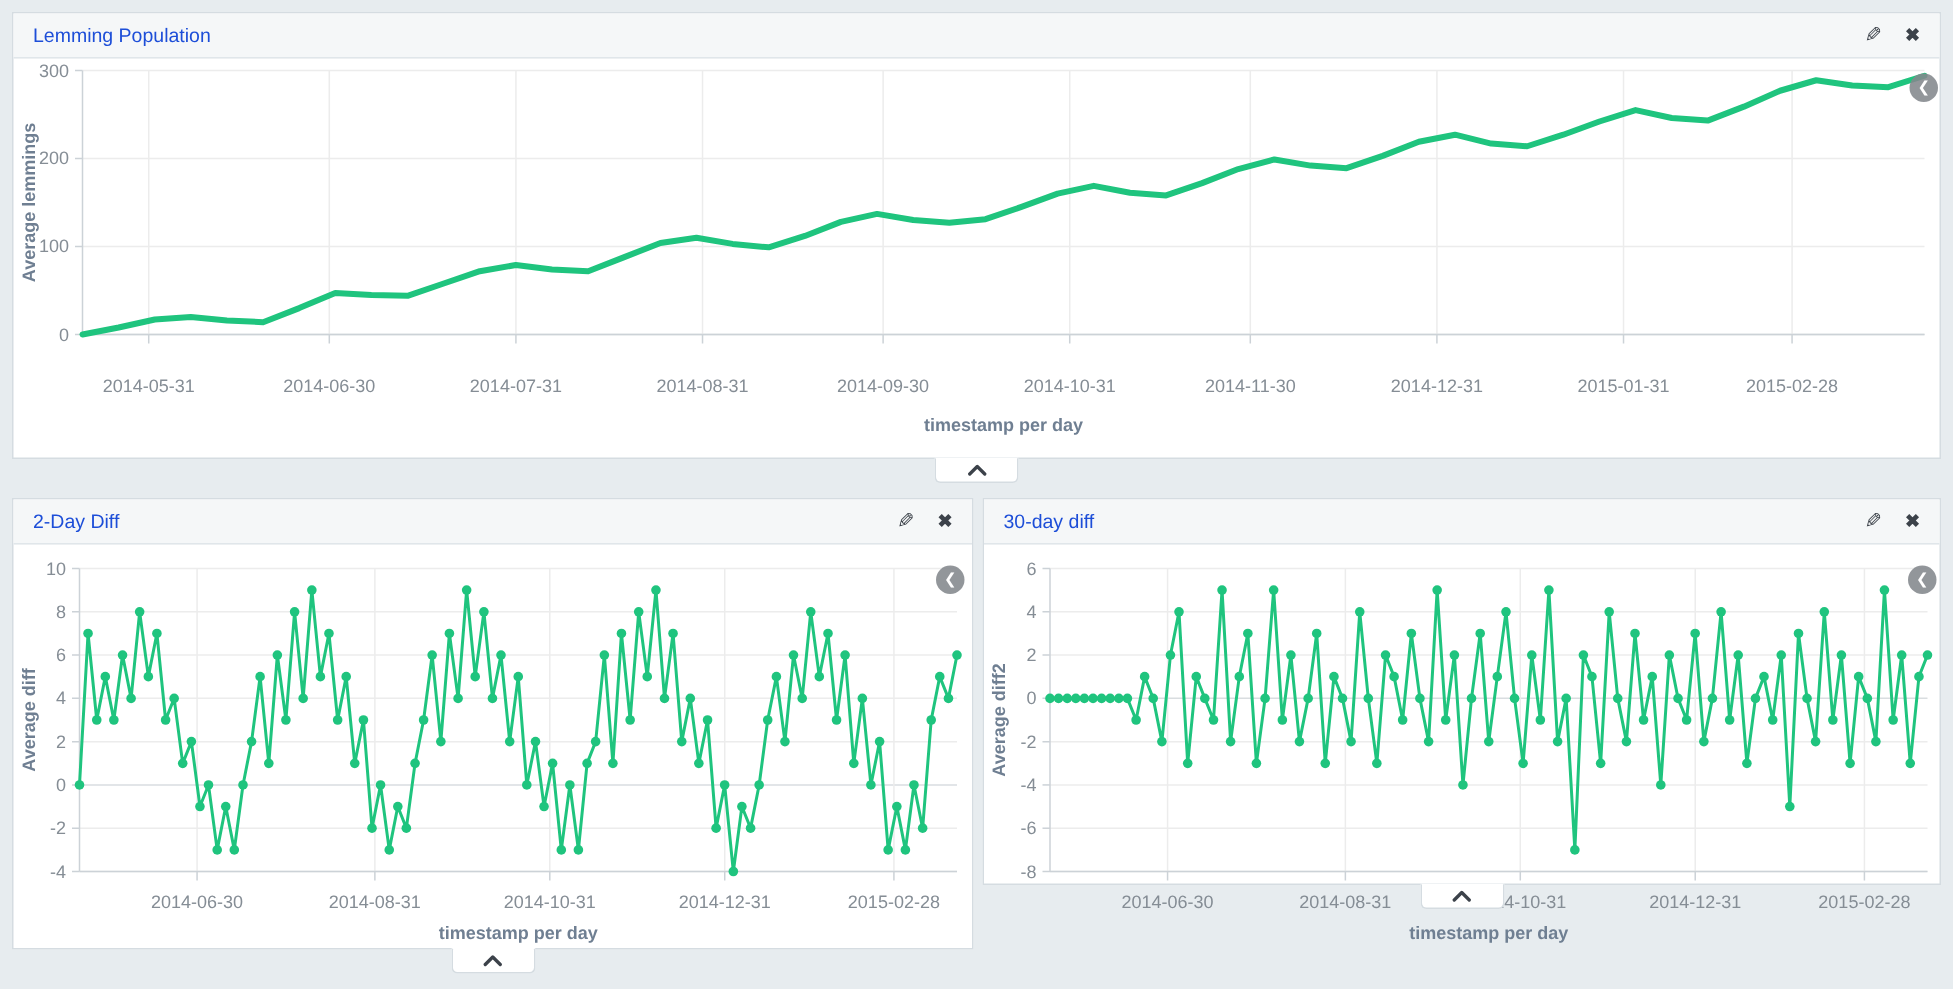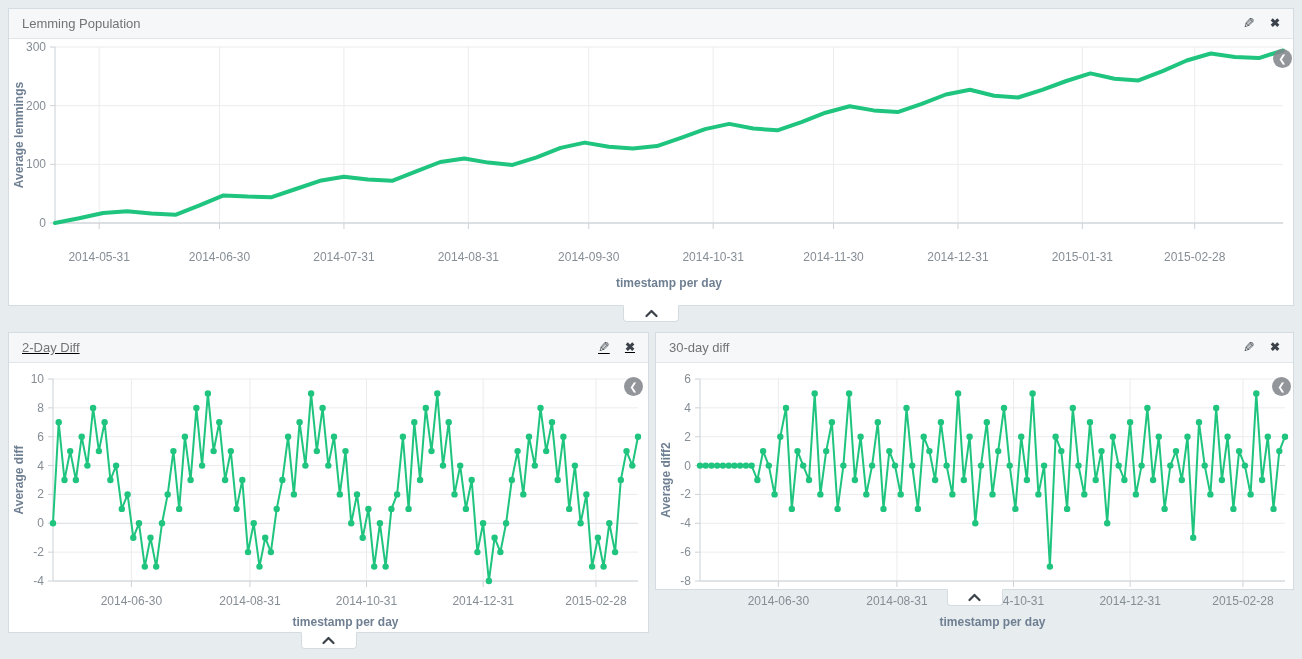--- a/index.html
+++ b/index.html
@@ -4,28 +4,28 @@
 <style>
   * { box-sizing: border-box; }
   html,body { margin:0; padding:0; }
   body {
     width:1302px; height:659px; position:relative; overflow:hidden;
     background:#e7ecef;
     font-family:"Liberation Sans", sans-serif;
   }
   .panel { position:absolute; background:#ffffff; border:1px solid #d5dce1; }
   #panel-top   { left:8px;   top:8px;   width:1286px; height:298px; }
-  #panel-left  { left:8px;   top:332px; width:641px;  height:301px;text-decoration:underline; }
+  #panel-left  { left:8px;   top:332px; width:641px;  height:301px; }
   #panel-right { left:655px; top:332px; width:639px;  height:258px; }
 
   .panel-header {
     height:30px; background:#f5f7f8; border-bottom:1px solid #e0e6ea;
     display:flex; align-items:center; padding:0 13px;
   }
-  .panel-title { flex:1; font-size:13px; color:#737373; }
+  .panel-title { flex:1; font-size:13px; color:#1d4ed8; }
   .icon-btn {
     margin-left:15px; font-size:13px; line-height:13px; color:#3c424a;
     cursor:pointer; user-select:none;
   }
   .icon-btn.edit { transform:scaleX(-1) rotate(0deg); font-size:14px; }
   .icon-btn.close { font-size:12px; font-weight:bold; }
 
   .chart-body { position:relative; width:100%; height:calc(100% - 30px); }
   svg.chart { position:absolute; left:0; top:0; }
   svg.chart text { font-family:"Liberation Sans", sans-serif; }

